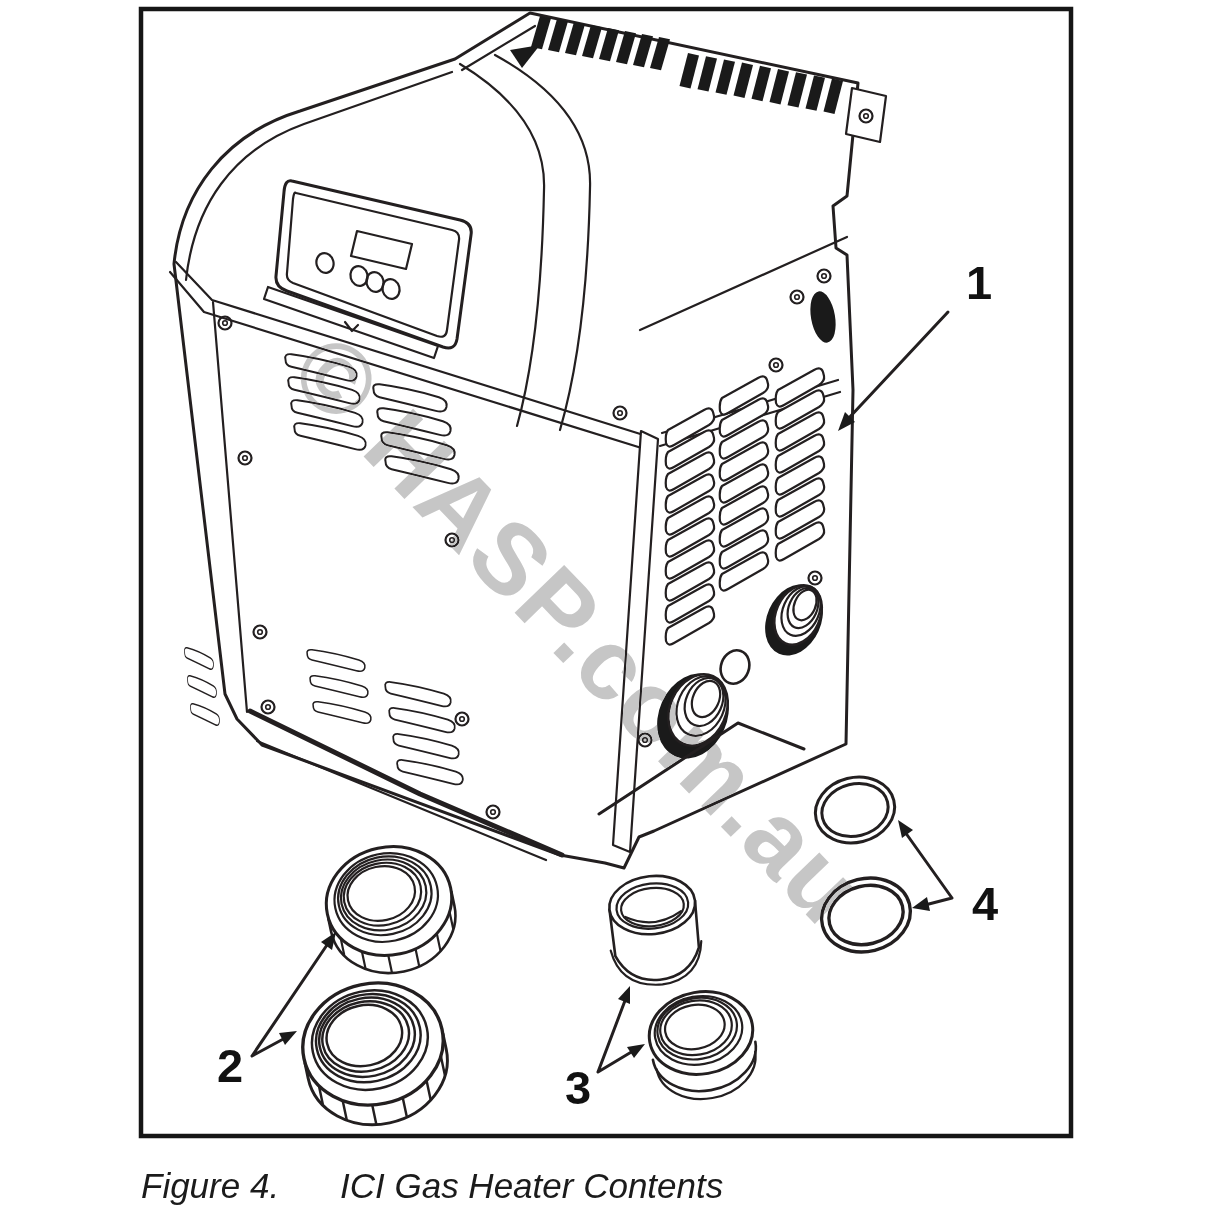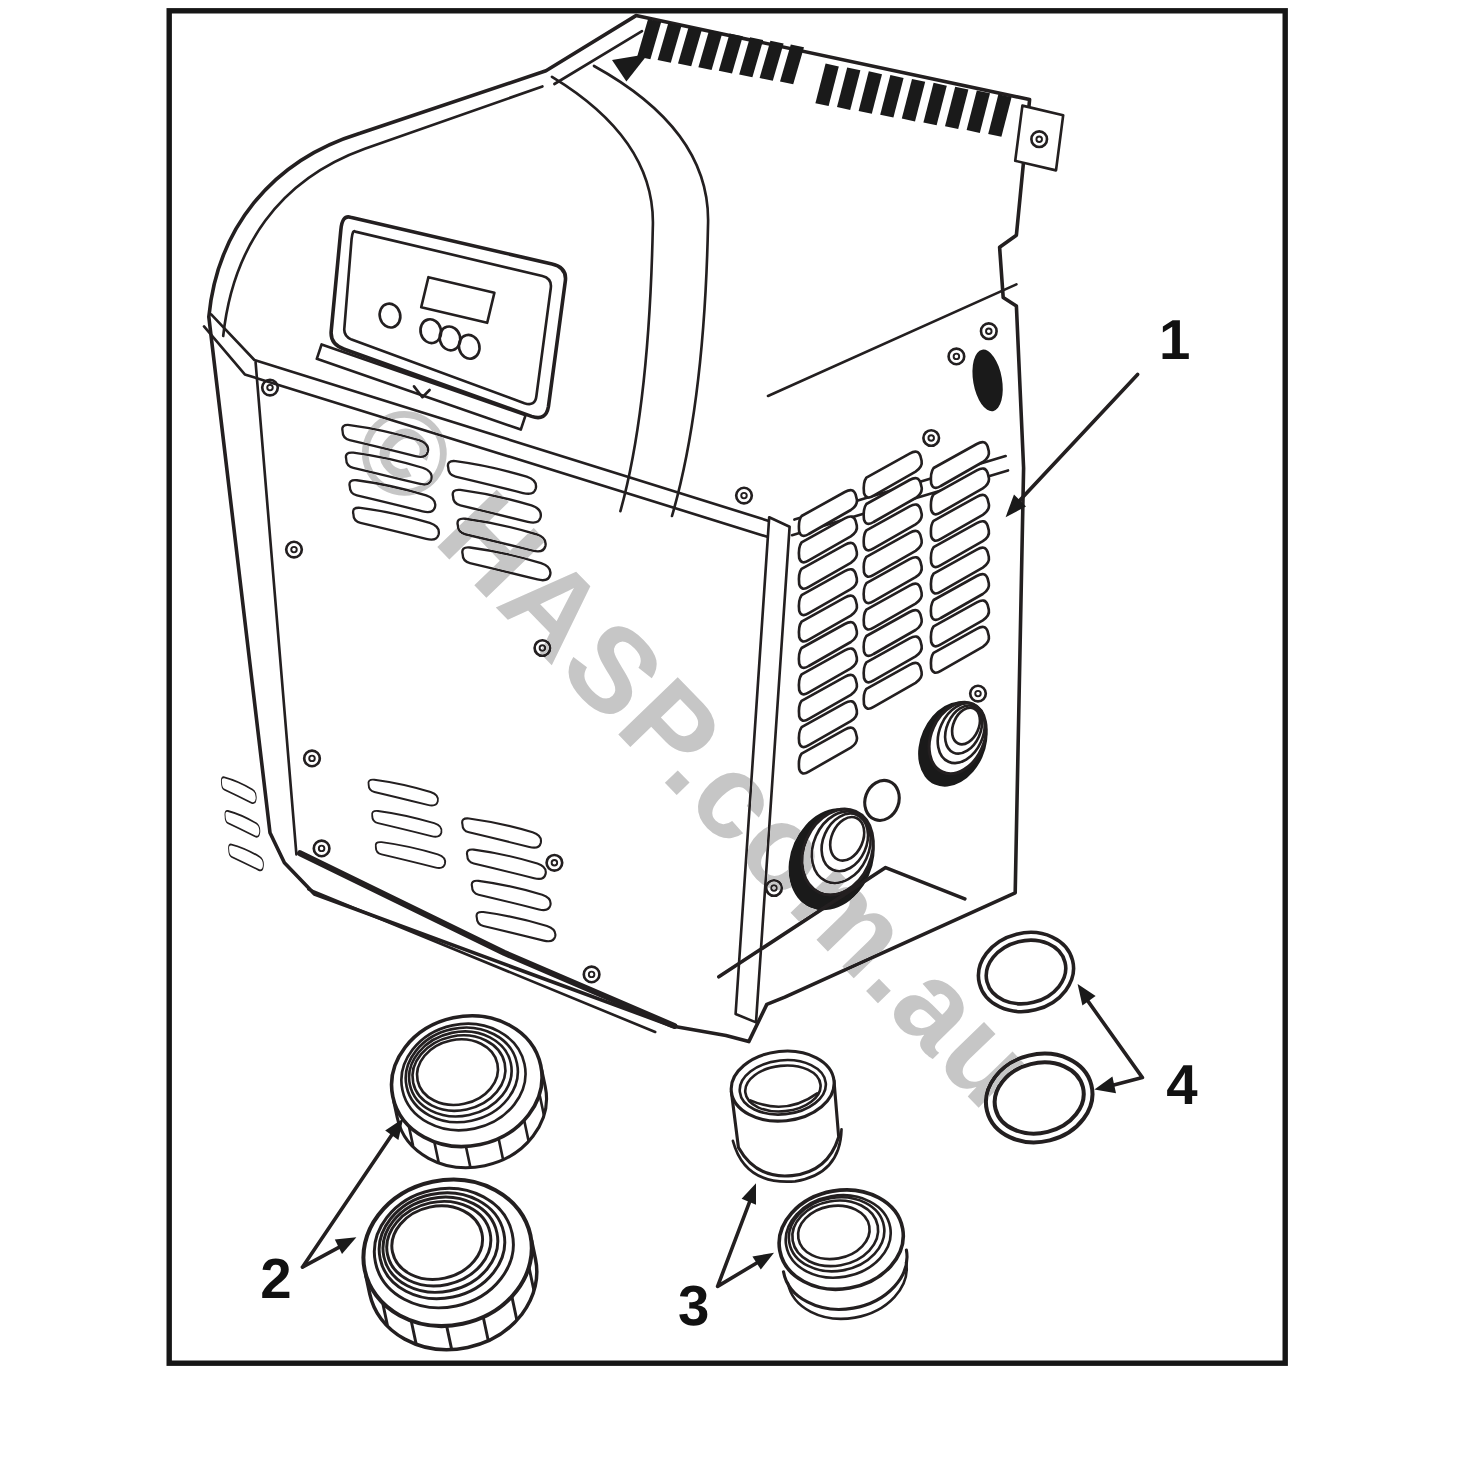--- a/index.html
+++ b/index.html
@@ -251,14 +251,17 @@
   <g>
     <path class="ln" d="M 952,898 L 905,832 M 952,898 L 925,905"></path>
     <polygon class="blk" points="898,820 913,830 902,838"></polygon>
     <polygon class="blk" points="912,908 927,897 930,911"></polygon>
     <text class="callout-num" x="985" y="920" text-anchor="middle">4</text>
   </g>
 </svg>
 
 <div class="watermark">© HASP.com.au</div>
 
-
+<div class="caption">
+  <span class="fig-label">Figure 4.</span><span>ICI Gas Heater Contents</span>
 </div>
 
+</div>
+
 </body></html>

